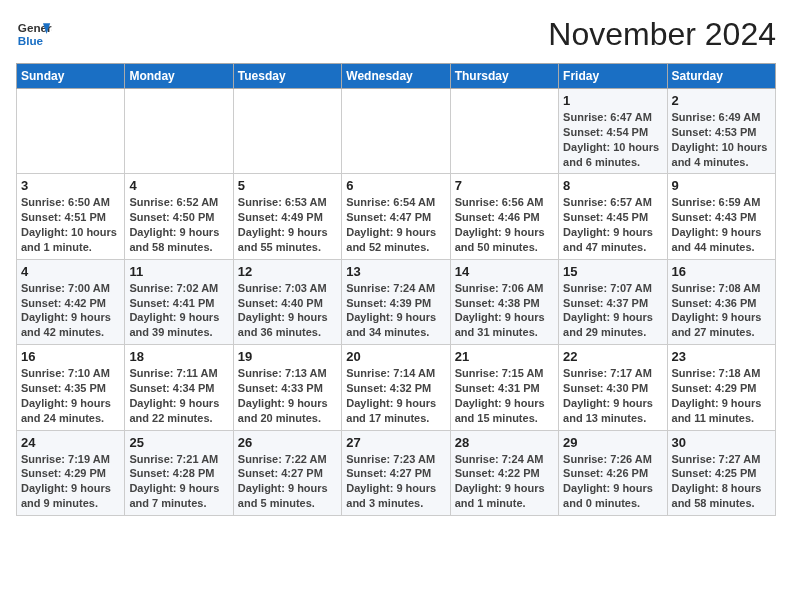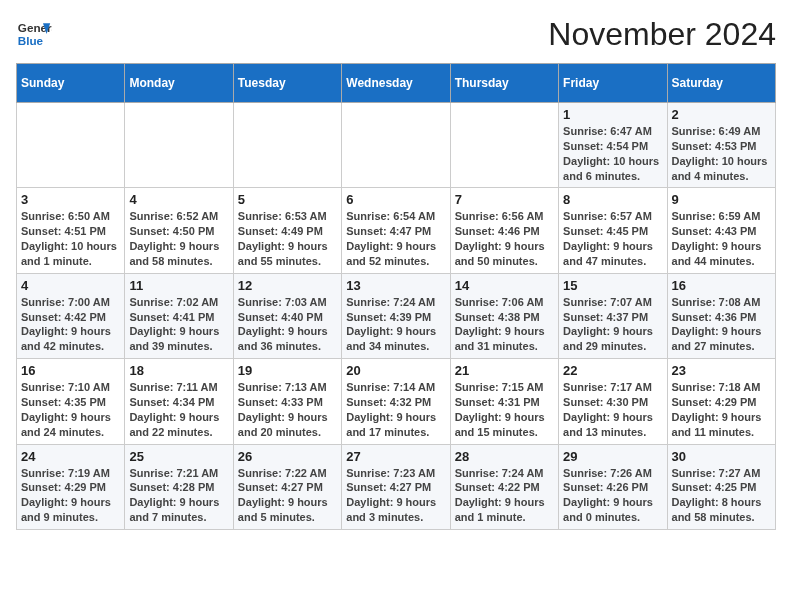--- a/index.html
+++ b/index.html
@@ -39,21 +39,21 @@
     table {
       width: 100%;
       border-collapse: collapse;
       table-layout: fixed;
     }
     thead tr th {
       background: #1a6fc4;
       color: #fff;
       font-size: 12px;
       font-weight: bold;
-      padding: 12px 4px;
+      padding: 5px 4px;
       text-align: left;
       border: 1px solid #aaa;
     }
     tbody tr td {
       border: 1px solid #ccc;
       vertical-align: top;
       padding: 4px;
       font-size: 10px;
       color: #333;
       height: 82px;

